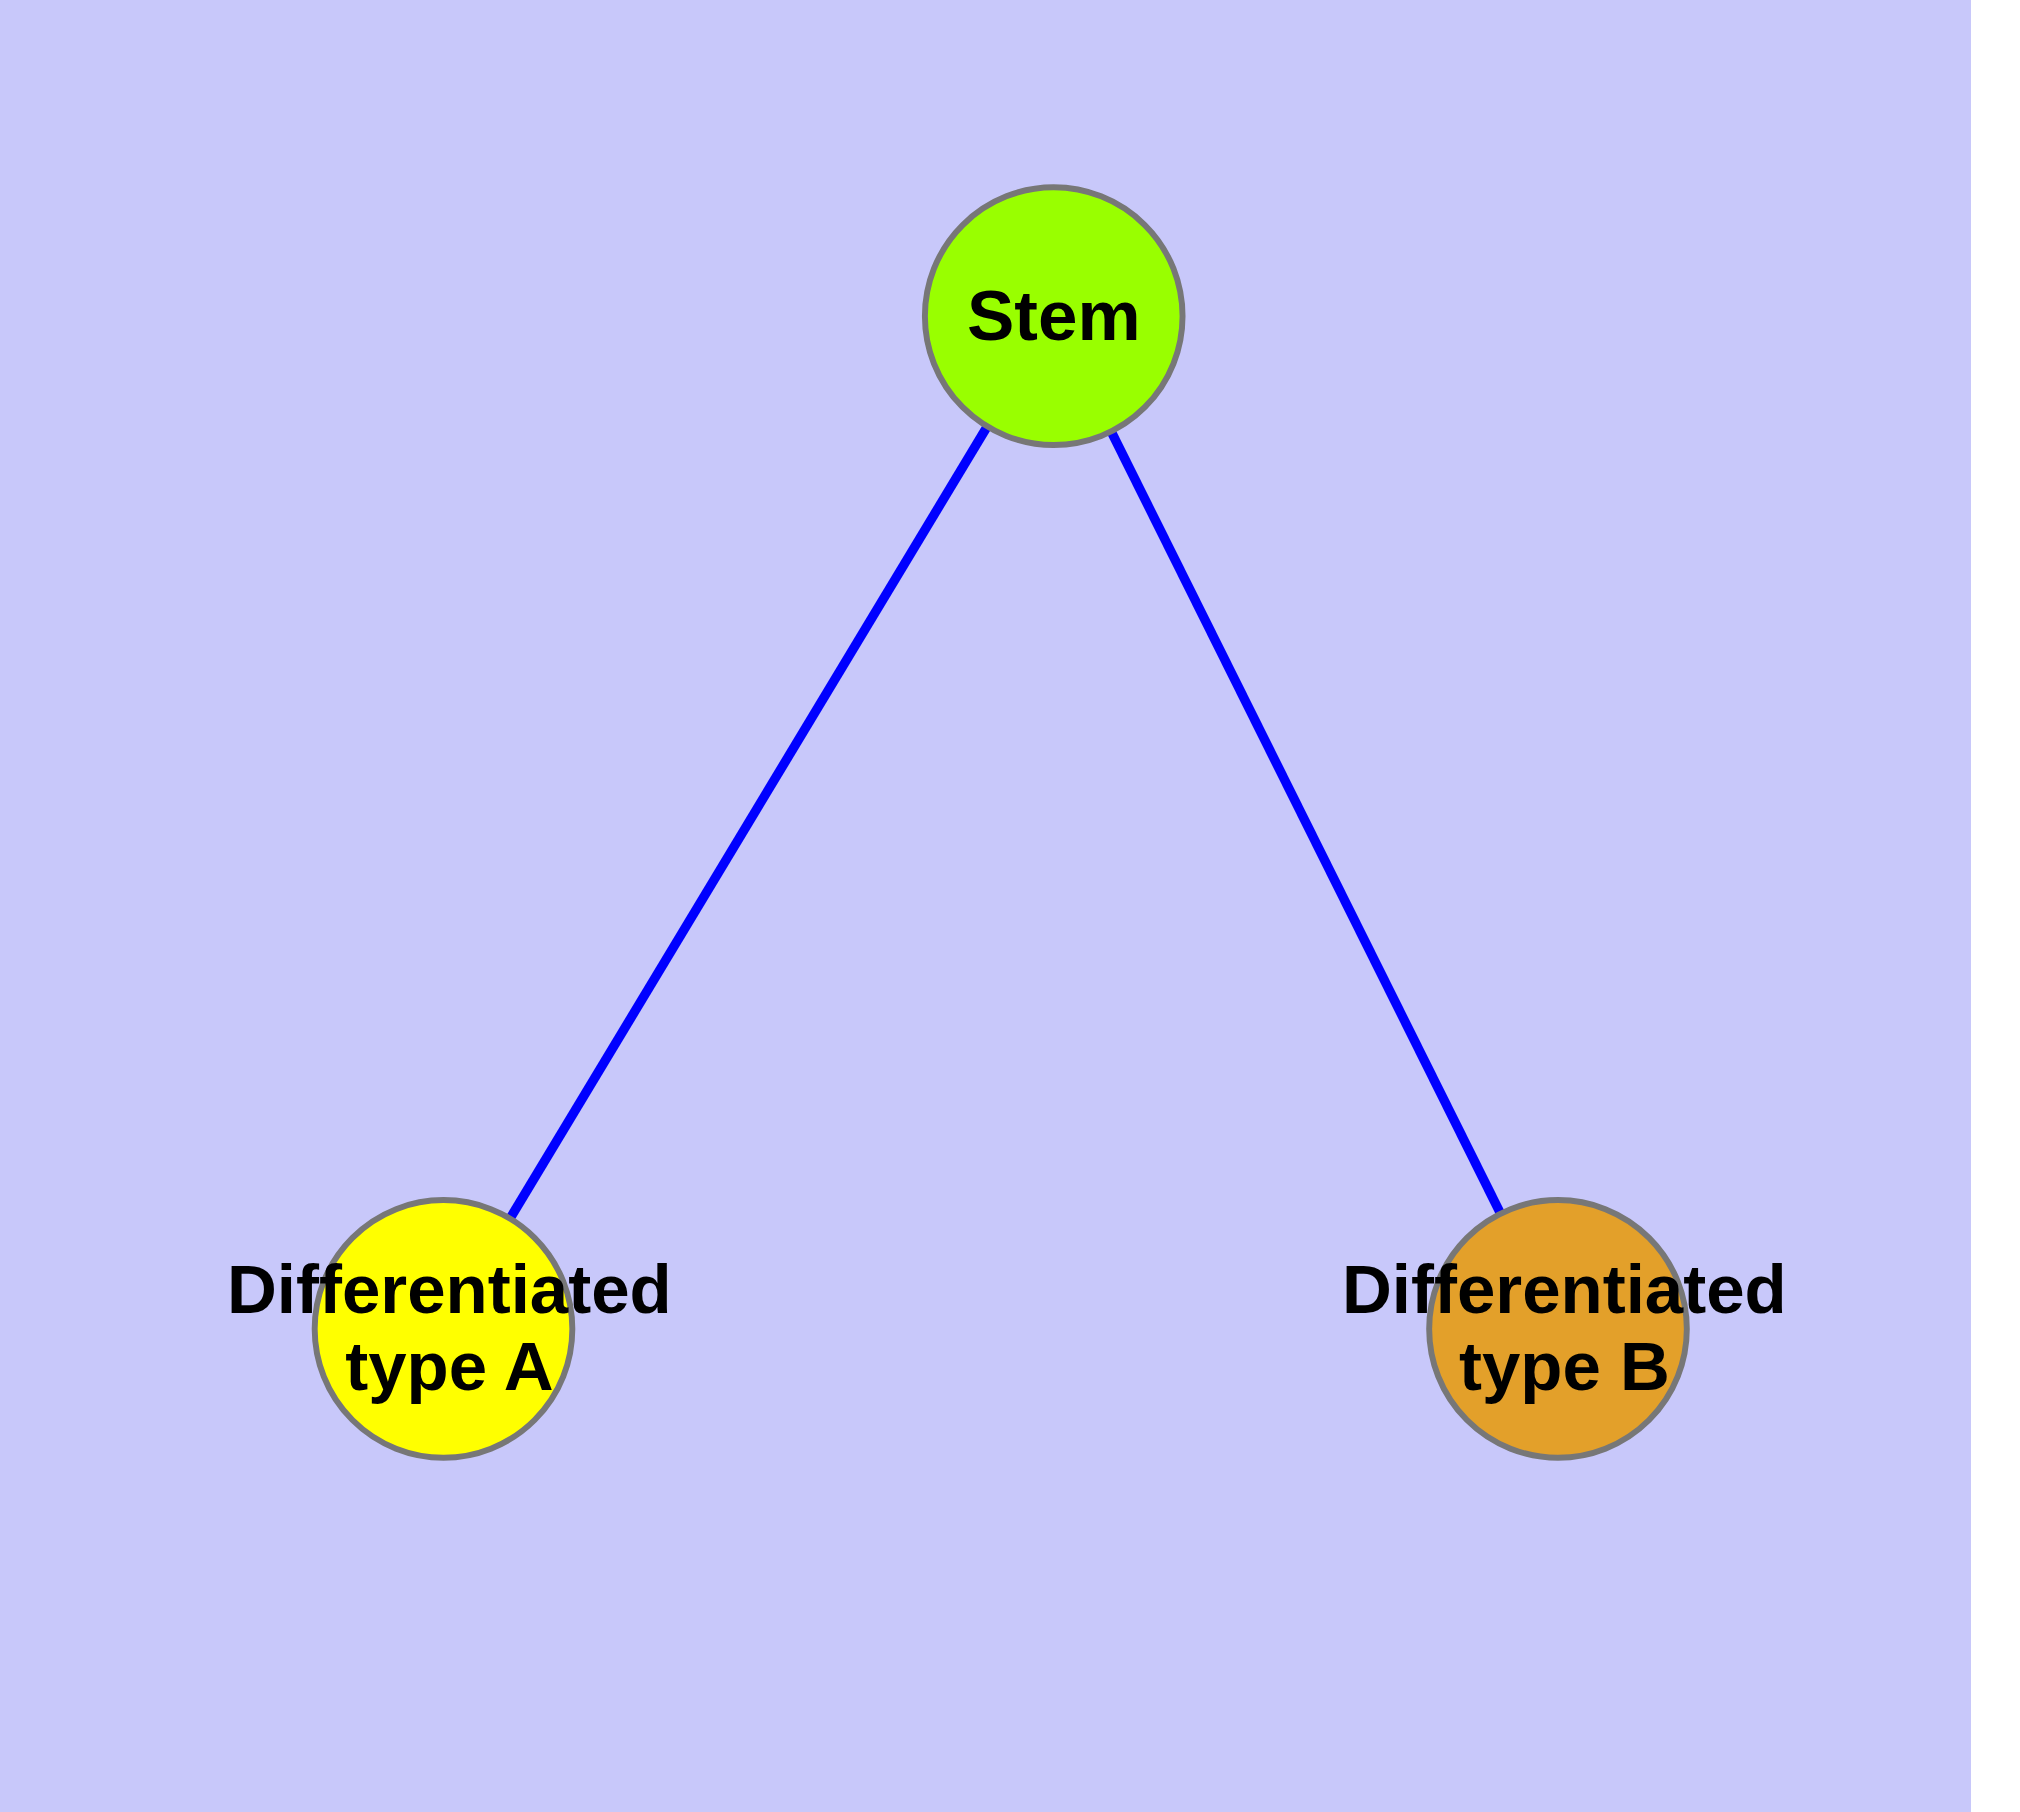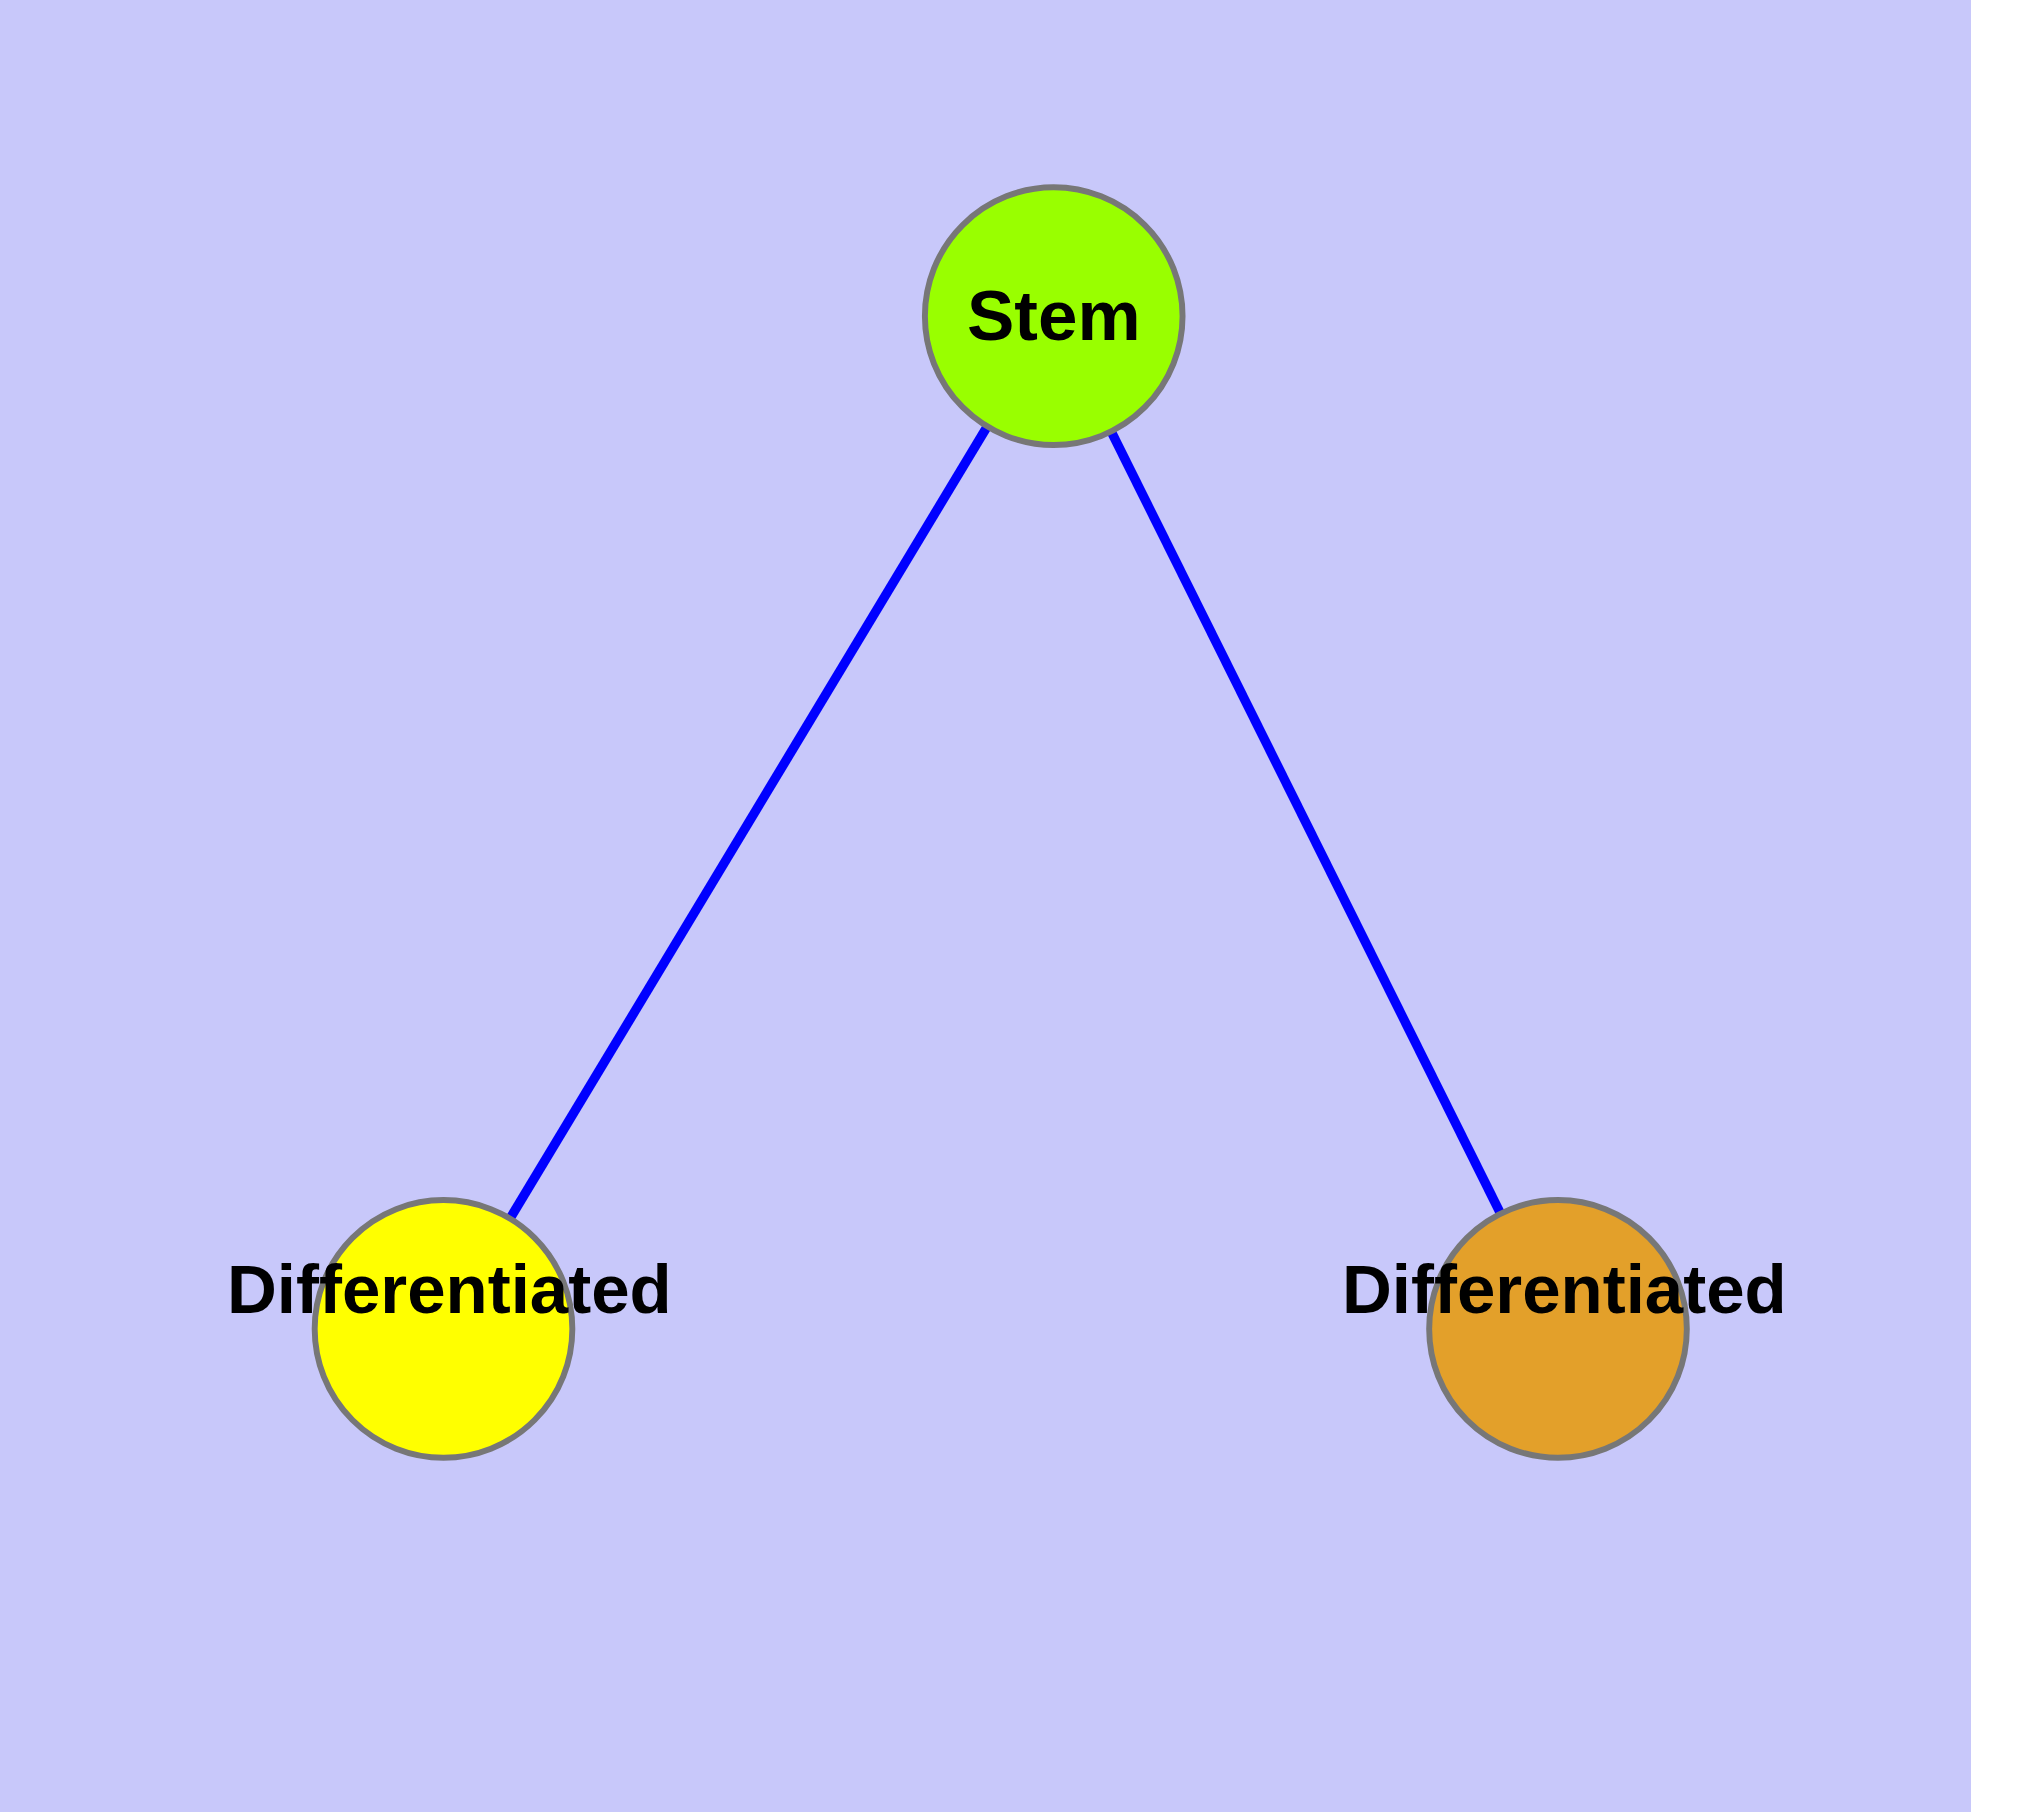--- a/index.html
+++ b/index.html
@@ -61,20 +61,22 @@
         <circle cx="1838" cy="1568" r="152" fill="#e3a02a" stroke="#777777" stroke-width="7"></circle>
       </g>
   </svg>
 
   <div id="label-layer">
       <div class="node-label root" style="left: 967px; top: 276px;">
         <span class="label-line">Stem</span>
       </div>
       <div class="node-label leaf" style="left: 219px; top: 1251px;">
         <span class="label-line">Differentiated</span>
+        <span class="label-line">type A</span>
       </div>
       <div class="node-label leaf" style="left: 1334px; top: 1251px;">
         <span class="label-line">Differentiated</span>
+        <span class="label-line">type B</span>
       </div>
     </div>
 
 </div>
 
 
 </body></html>

